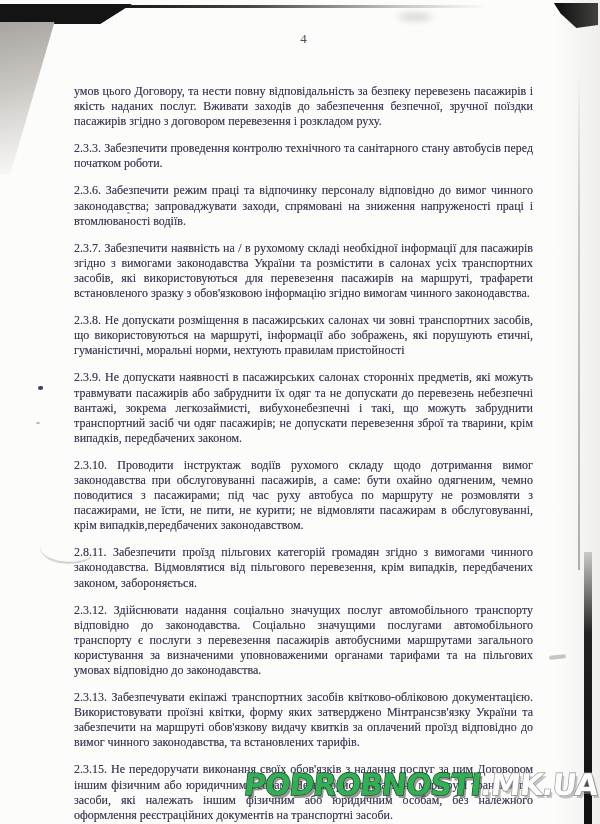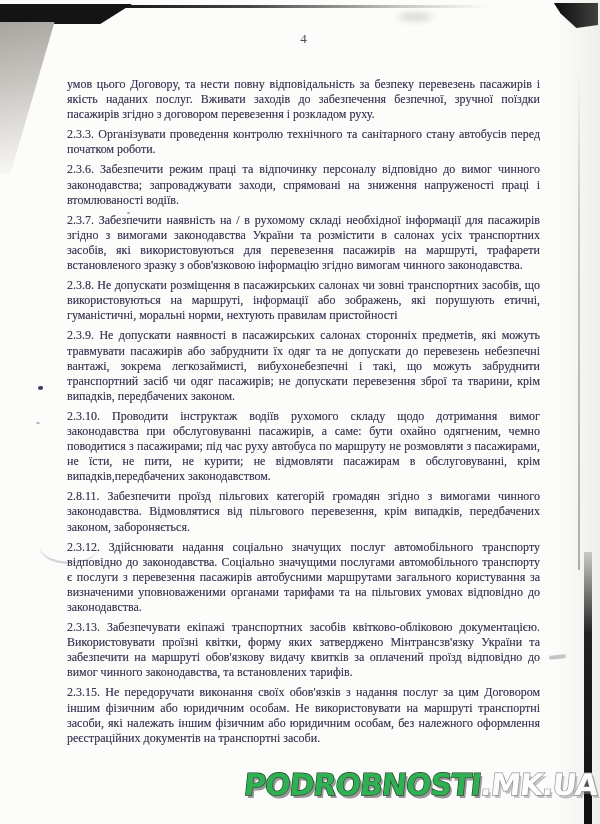--- a/index.html
+++ b/index.html
@@ -57,21 +57,21 @@
   
   .page-number{
     position:absolute;left:62px;top:31px;width:483px;
     text-align:center;font-size:13px;color:#4a4a60;
   }
   .doc-body{
     position:absolute;left:62px;top:72px;width:483px;
     font-size:12px;line-height:15.1px;text-align:justify;color:#3a3a57;
     text-shadow:0 0 .5px rgba(58,58,88,.55);
   }
-  .doc-body p{margin:5px;}
+  .doc-body p{margin:12px;}
   
   .watermark{
     position:absolute;left:244px;top:770px;white-space:nowrap;
     font-family:"DejaVu Sans",sans-serif;font-weight:bold;font-size:30px;
     transform:skewX(-6deg);letter-spacing:-1px;line-height:1;
   }
   .wm-main{
     color:#2fb053;
     -webkit-text-stroke:1.3px #163a20;
     paint-order:stroke fill;
@@ -101,21 +101,21 @@
   <div class="ink-speck-2"></div>
   <div class="ink-speck-3"></div>
   <div class="pencil-dash"></div>
   <div class="pen-curve"></div>
 
   <div class="page-number">4</div>
 
   <div class="doc-body">
 
   <p>умов цього Договору, та нести повну відповідальність за безпеку перевезень пасажирів і якість наданих послуг. Вживати заходів до забезпечення безпечної, зручної поїздки пасажирів згідно з договором перевезення і розкладом руху.</p>
-      <p>2.3.3. Організувати проведення контролю технічного та санітарного стану автобусів перед початком роботи.</p>
+      <p>2.3.3. Забезпечити проведення контролю технічного та санітарного стану автобусів перед початком роботи.</p>
       <p>2.3.6. Забезпечити режим праці та відпочинку персоналу відповідно до вимог чинного законодавства; запроваджувати заходи, спрямовані на зниження напруженості праці і втомлюваності водіїв.</p>
       <p>2.3.7. Забезпечити наявність на / в рухомому складі необхідної інформації для пасажирів згідно з вимогами законодавства України та розмістити в салонах усіх транспортних засобів, які використовуються для перевезення пасажирів на маршруті, трафарети встановленого зразку з обов'язковою інформацію згідно вимогам чинного законодавства.</p>
       <p>2.3.8. Не допускати розміщення в пасажирських салонах чи зовні транспортних засобів, що використовуються на маршруті, інформації або зображень, які порушують етичні, гуманістичні, моральні норми, нехтують правилам пристойності</p>
       <p>2.3.9. Не допускати наявності в пасажирських салонах сторонніх предметів, які можуть травмувати пасажирів або забруднити їх одяг та не допускати до перевезень небезпечні вантажі, зокрема легкозаймисті, вибухонебезпечні і такі, що можуть забруднити транспортний засіб чи одяг пасажирів; не допускати перевезення зброї та тварини, крім випадків, передбачених законом.</p>
       <p>2.3.10. Проводити інструктаж водіїв рухомого складу щодо дотримання вимог законодавства при обслуговуванні пасажирів, а саме: бути охайно одягненим, чемно поводитися з пасажирами; під час руху автобуса по маршруту не розмовляти з пасажирами, не їсти, не пити, не курити; не відмовляти пасажирам в обслуговуванні, крім випадків,передбачених законодавством.</p>
       <p>2.8.11. Забезпечити проїзд пільгових категорій громадян згідно з вимогами чинного законодавства. Відмовлятися від пільгового перевезення, крім випадків, передбачених законом, забороняється.</p>
       <p>2.3.12. Здійснювати надання соціально значущих послуг автомобільного транспорту відповідно до законодавства. Соціально значущими послугами автомобільного транспорту є послуги з перевезення пасажирів автобусними маршрутами загального користування за визначеними уповноваженими органами тарифами та на пільгових умовах відповідно до законодавства.</p>
       <p>2.3.13. Забезпечувати екіпажі транспортних засобів квітково-обліковою документацією. Використовувати проїзні квітки, форму яких затверджено Мінтрансзв'язку України та забезпечити на маршруті обов'язкову видачу квитків за оплачений проїзд відповідно до вимог чинного законодавства, та встановлених тарифів.</p>
       <p>2.3.15. Не передоручати виконання своїх обов'язків з надання послуг за цим Договором іншим фізичним або юридичним особам. Не використовувати на маршруті транспортні засоби, які належать іншим фізичним або юридичним особам, без належного оформлення реєстраційних документів на транспортні засоби.</p>
     </div>

